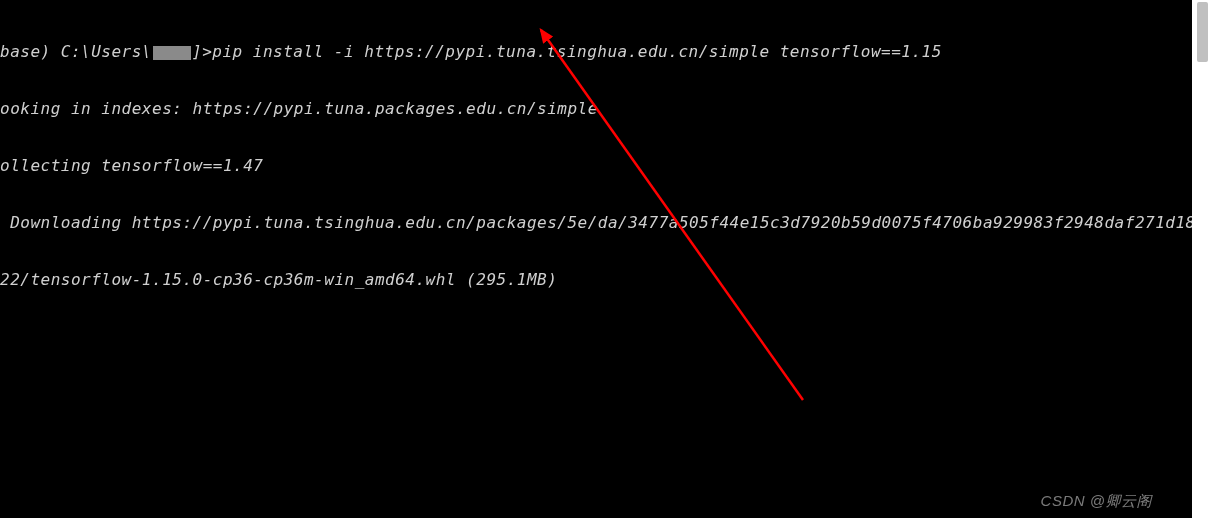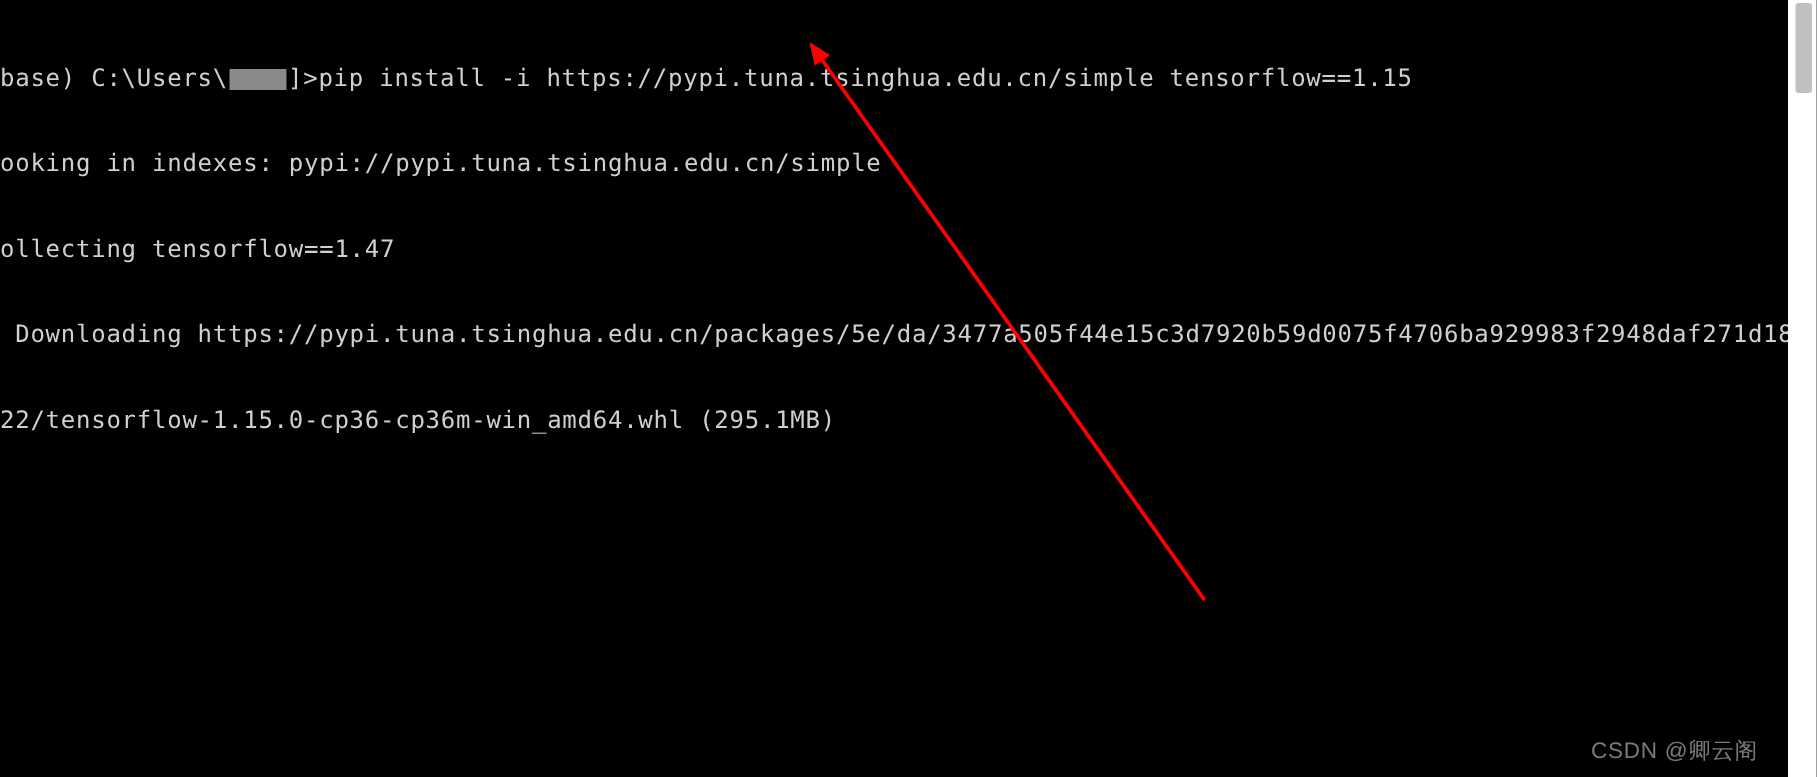--- a/index.html
+++ b/index.html
@@ -23,45 +23,47 @@
       color: #d0d0d0;
       line-height: 19px;
       padding: 4px 0 0 0;
       position: relative;
       white-space: pre;
       letter-spacing: 0.5px;
     }
     .line {
       display: block;
       white-space: pre;
+      font-style: italic;
     }
     .redacted {
       display: inline-block;
       width: 38px;
       height: 14px;
       background: #8a8a8a;
       vertical-align: middle;
       margin: 0 1px;
     }
     .arrow-svg {
       position: absolute;
       top: 0;
       left: 0;
       width: 1192px;
       height: 518px;
       pointer-events: none;
     }
     .watermark {
       position: absolute;
-      right: 20px;
+      right: 40px;
       bottom: 8px;
       color: rgba(220,220,220,0.55);
       font-family: 'Microsoft YaHei', sans-serif;
       font-size: 15px;
       letter-spacing: 0.5px;
+      font-style: italic;
     }
     .scrollbar-area {
       position: absolute;
       right: 0;
       top: 0;
       width: 19px;
       height: 518px;
       background: #ffffff;
     }
     .scrollbar-thumb {
@@ -72,21 +74,21 @@
       height: 60px;
       background: #c0c0c0;
       border-radius: 2px;
     }
   </style>
 </head>
 <body>
 
 <div class="terminal">
   <span class="line"><span>base) C:\Users\</span><span class="redacted"></span><span>]&gt;</span><span>pip install -i https://pypi.tuna.tsinghua.edu.cn/simple tensorflow==1.15</span></span>
-  <span class="line">ooking in indexes: pypi://pypi.tuna.tsinghua.edu.cn/simple</span>
+  <span class="line">ooking in indexes: https://pypi.tuna.packages.edu.cn/simple</span>
   <span class="line">ollecting tensorflow==1.47</span>
   <span class="line"> Downloading https://pypi.tuna.tsinghua.edu.cn/packages/5e/da/3477a505f44e15c3d7920b59d0075f4706ba929983f2948daf271d188</span>
   <span class="line">22/tensorflow-1.15.0-cp36-cp36m-win_amd64.whl (295.1MB)</span>
 
   <svg class="arrow-svg">
     <defs>
       <marker id="arrowhead" markerWidth="6" markerHeight="5" refX="5" refY="2.5" orient="auto">
         <polygon points="0 0, 6 2.5, 0 5" fill="#ff0000"></polygon>
       </marker>
     </defs>

